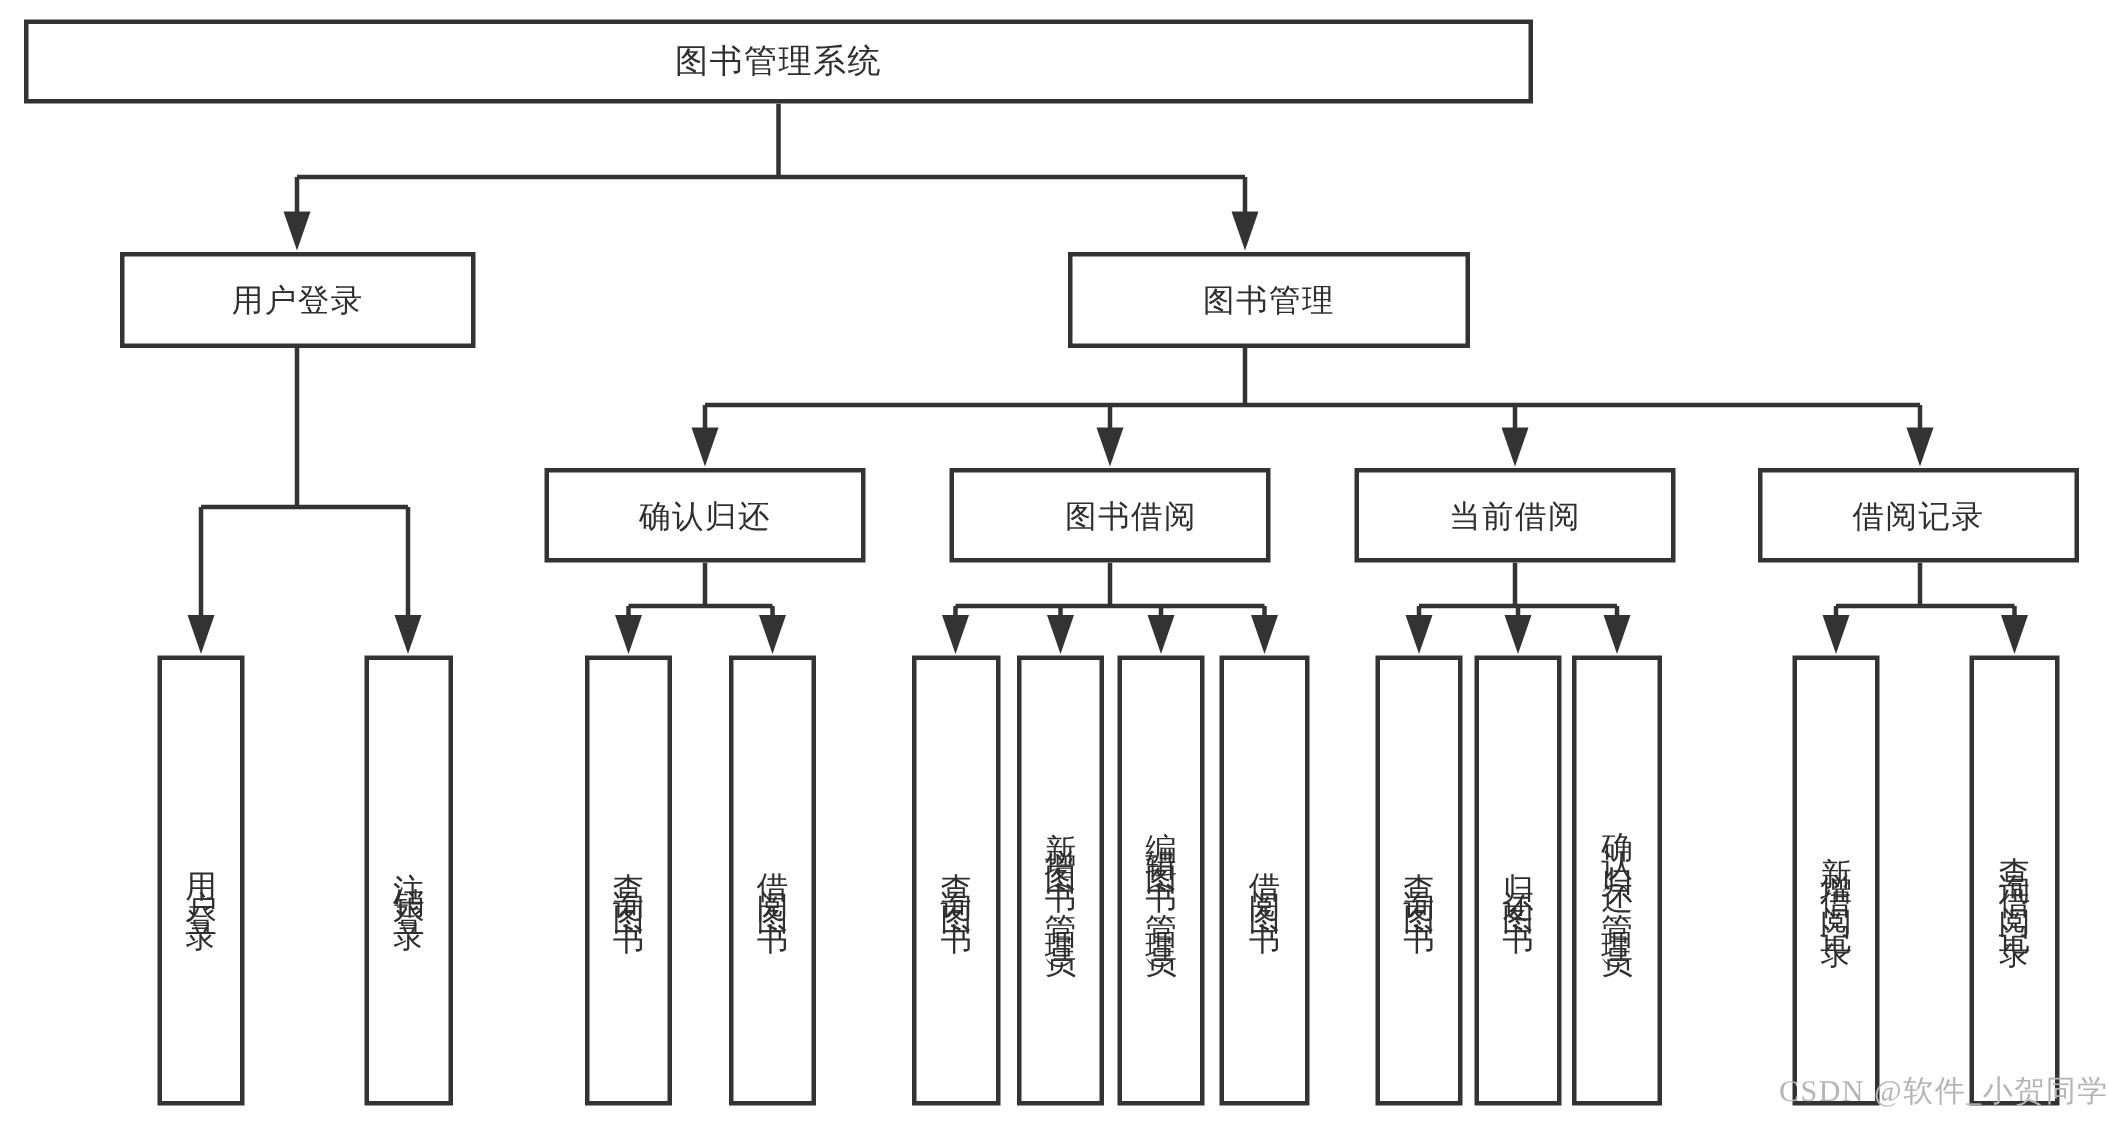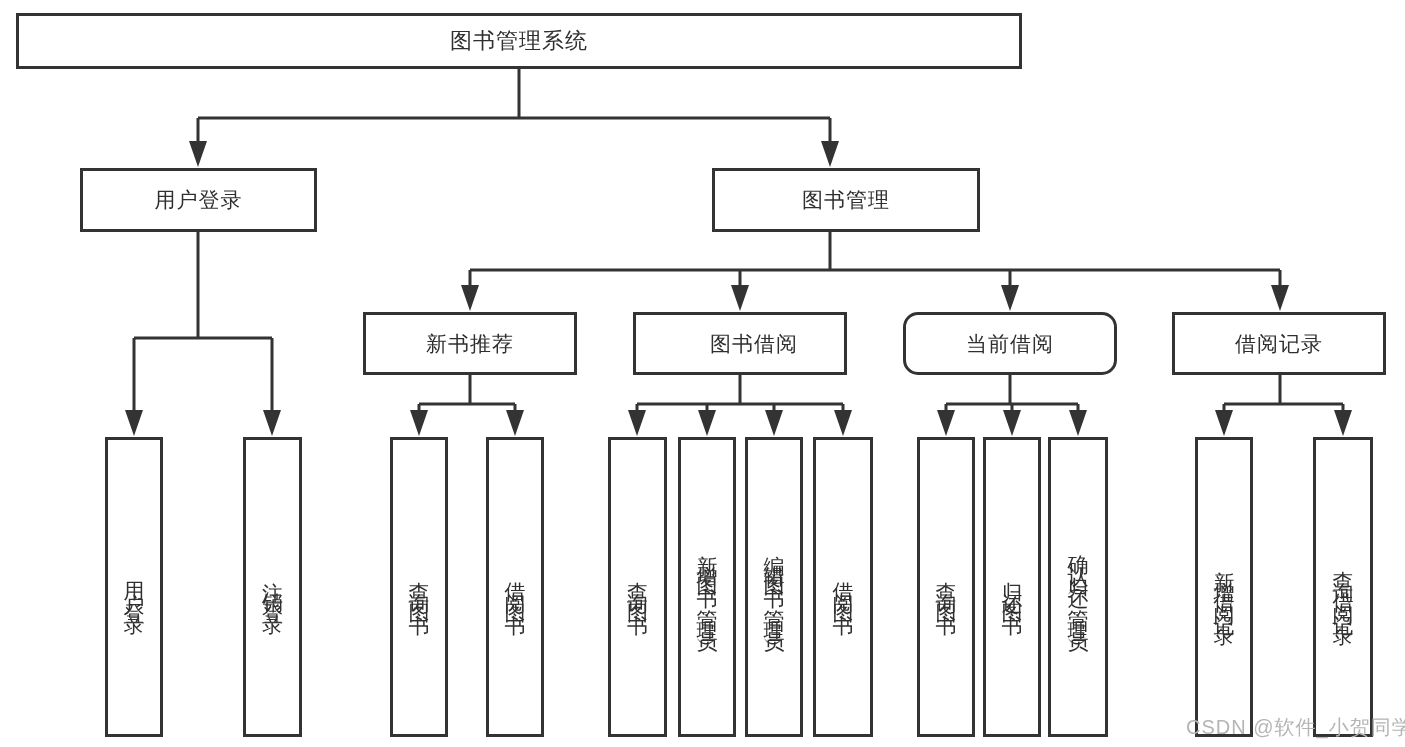--- a/index.html
+++ b/index.html
@@ -2,21 +2,21 @@
 <html style="--line: #333333; --text: #2f2f2f; --box-bg: #ffffff; --page-bg: #ffffff; --wm: #b5b5b5;"><head>
 <meta charset="utf-8">
 <style>
   html, body { margin: 0; padding: 0; background: #ffffff; }
   .canvas {
     position: relative;
     width: 1405px;
     height: 747px;
     background: var(--page-bg, #ffffff);
     overflow: hidden;
-    font-family: Liberation Sans, sans-serif;
+    font-family: Liberation Serif, serif;
     color: var(--text, #2f2f2f);
   }
   svg.connectors {
     position: absolute;
     left: 0; top: 0;
     width: 1405px; height: 747px;
   }
   .c-line { stroke: var(--line, #333333); stroke-width: 3; fill: none; }
   .c-arrow { fill: var(--line, #333333); stroke: none; }
   .node {
@@ -88,23 +88,23 @@
     <path class="c-line" d="M1280 375 V404 M1224 404 H1343 M1224 404 V414 M1343 404 V414"></path>
     <polygon class="c-arrow" points="1215,410 1233,410 1224,436"></polygon>
     <polygon class="c-arrow" points="1334,410 1352,410 1343,436"></polygon>
   </svg>
 
   <div class="node h-node root-node" style="left:16px; top:13px; width:1006px; height:56px;">图书管理系统</div>
 
   <div class="node h-node" style="left:80px; top:168px; width:237px; height:64px;">用户登录</div>
   <div class="node h-node" style="left:712px; top:168px; width:268px; height:64px;">图书管理</div>
 
-  <div class="node h-node" style="left:363px; top:312px; width:214px; height:63px;">新书推荐</div>
+  <div class="node h-node" style="left:363px; top:312px; width:214px; height:63px;">确认归还</div>
   <div class="node h-node" style="left:633px; top:312px; width:214px; height:63px;padding-left:28px;">图书借阅</div>
-  <div class="node h-node" style="left:903px; top:312px; width:214px; height:63px;border-radius:15px;">当前借阅</div>
+  <div class="node h-node" style="left:903px; top:312px; width:214px; height:63px;">当前借阅</div>
   <div class="node h-node" style="left:1172px; top:312px; width:214px; height:63px;">借阅记录</div>
 
   <div class="node v-node" style="left:105px; top:437px; width:58px; height:300px;">
     <span>用户登录</span>
   </div>
   <div class="node v-node" style="left:243px; top:437px; width:59px; height:300px;">
     <span>注销登录</span>
   </div>
 
   <div class="node v-node" style="left:390px; top:437px; width:58px; height:300px;">

